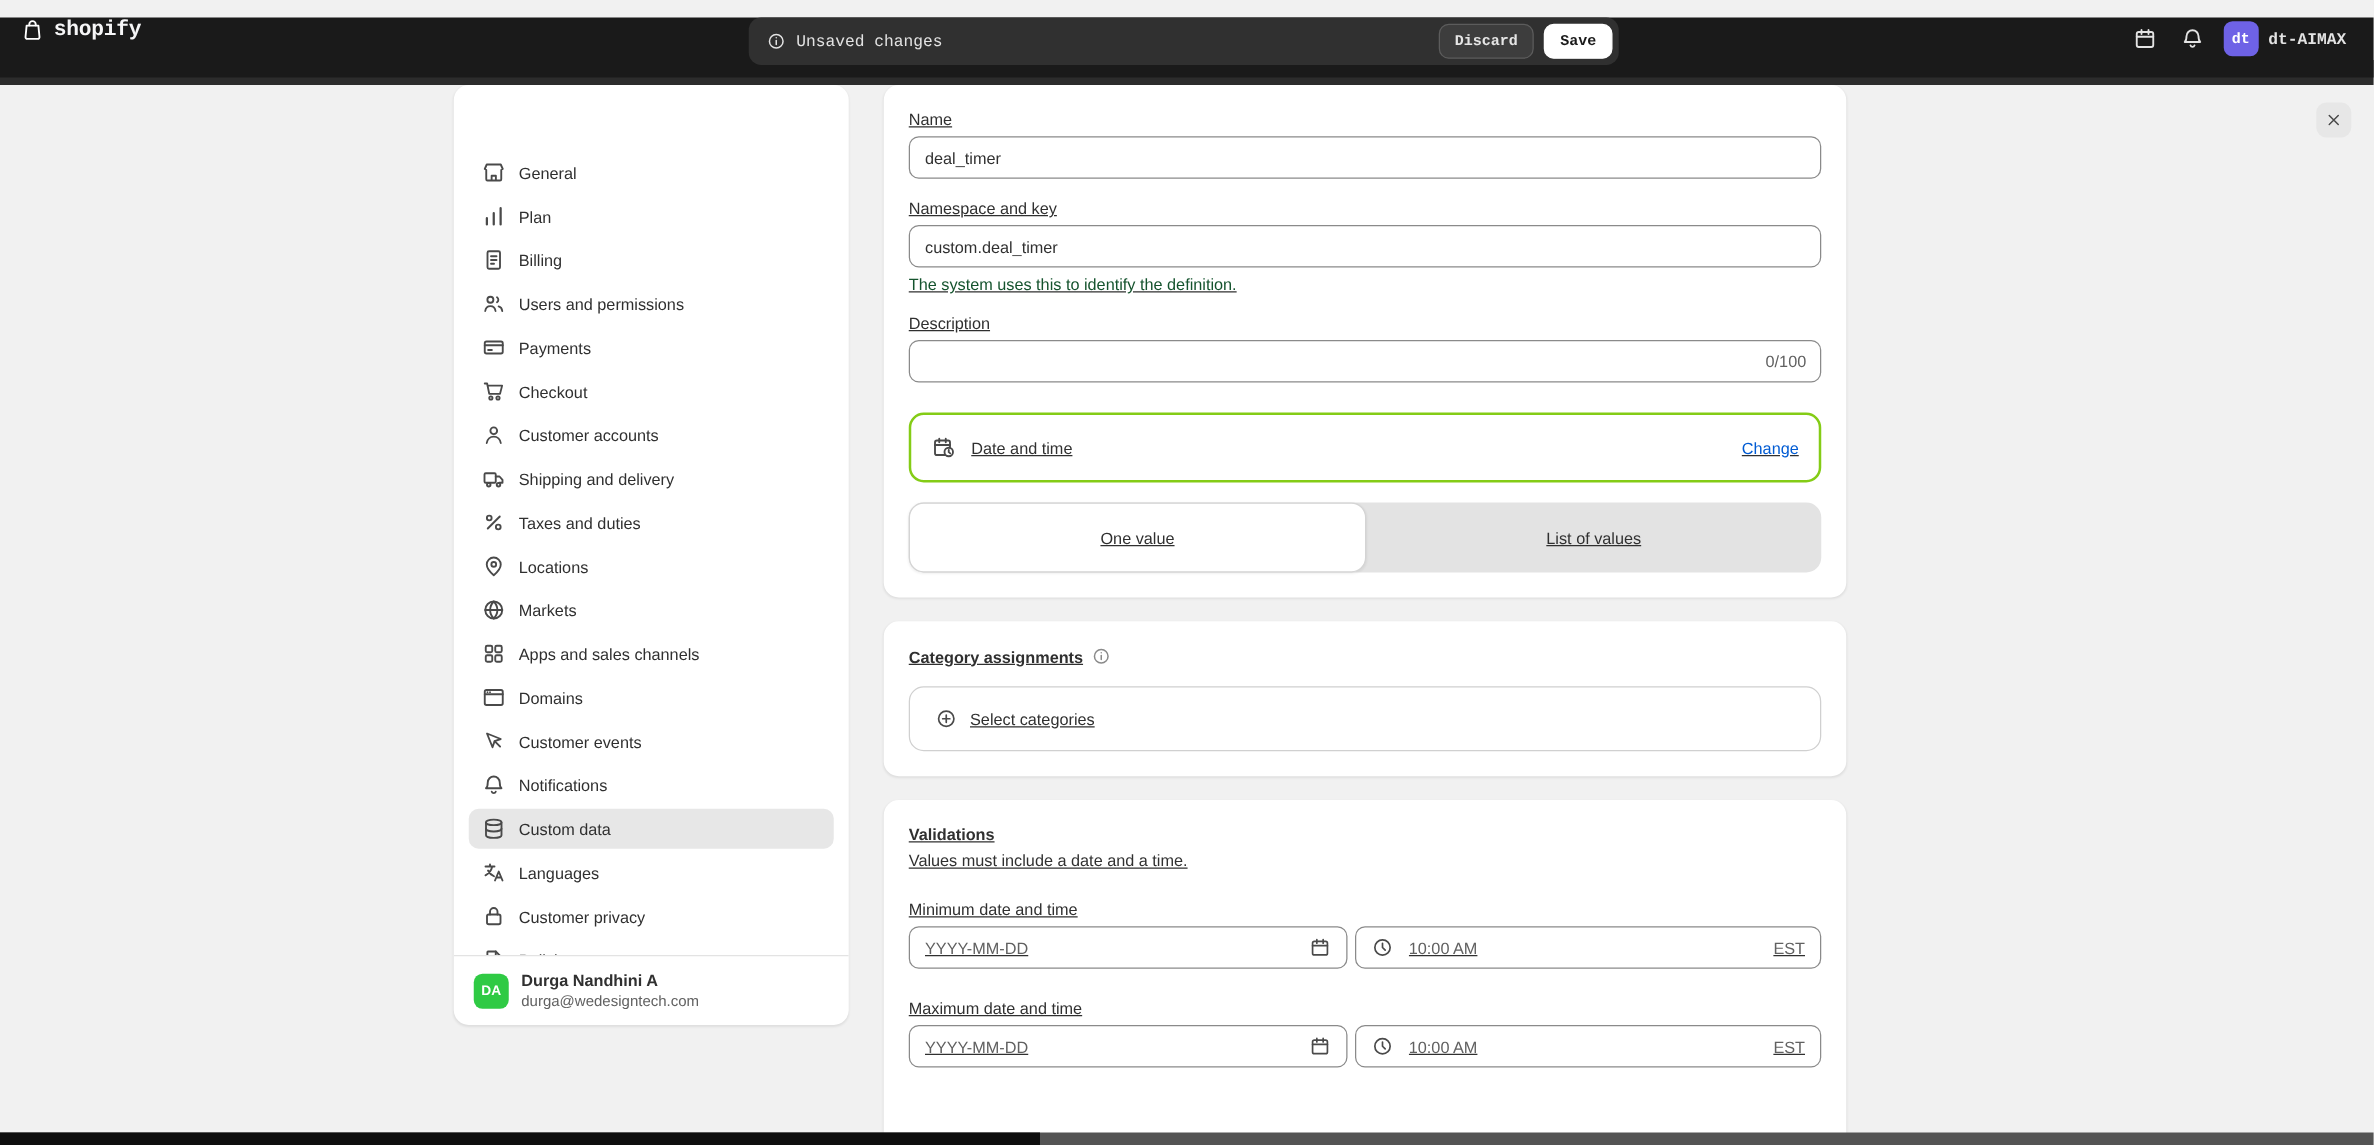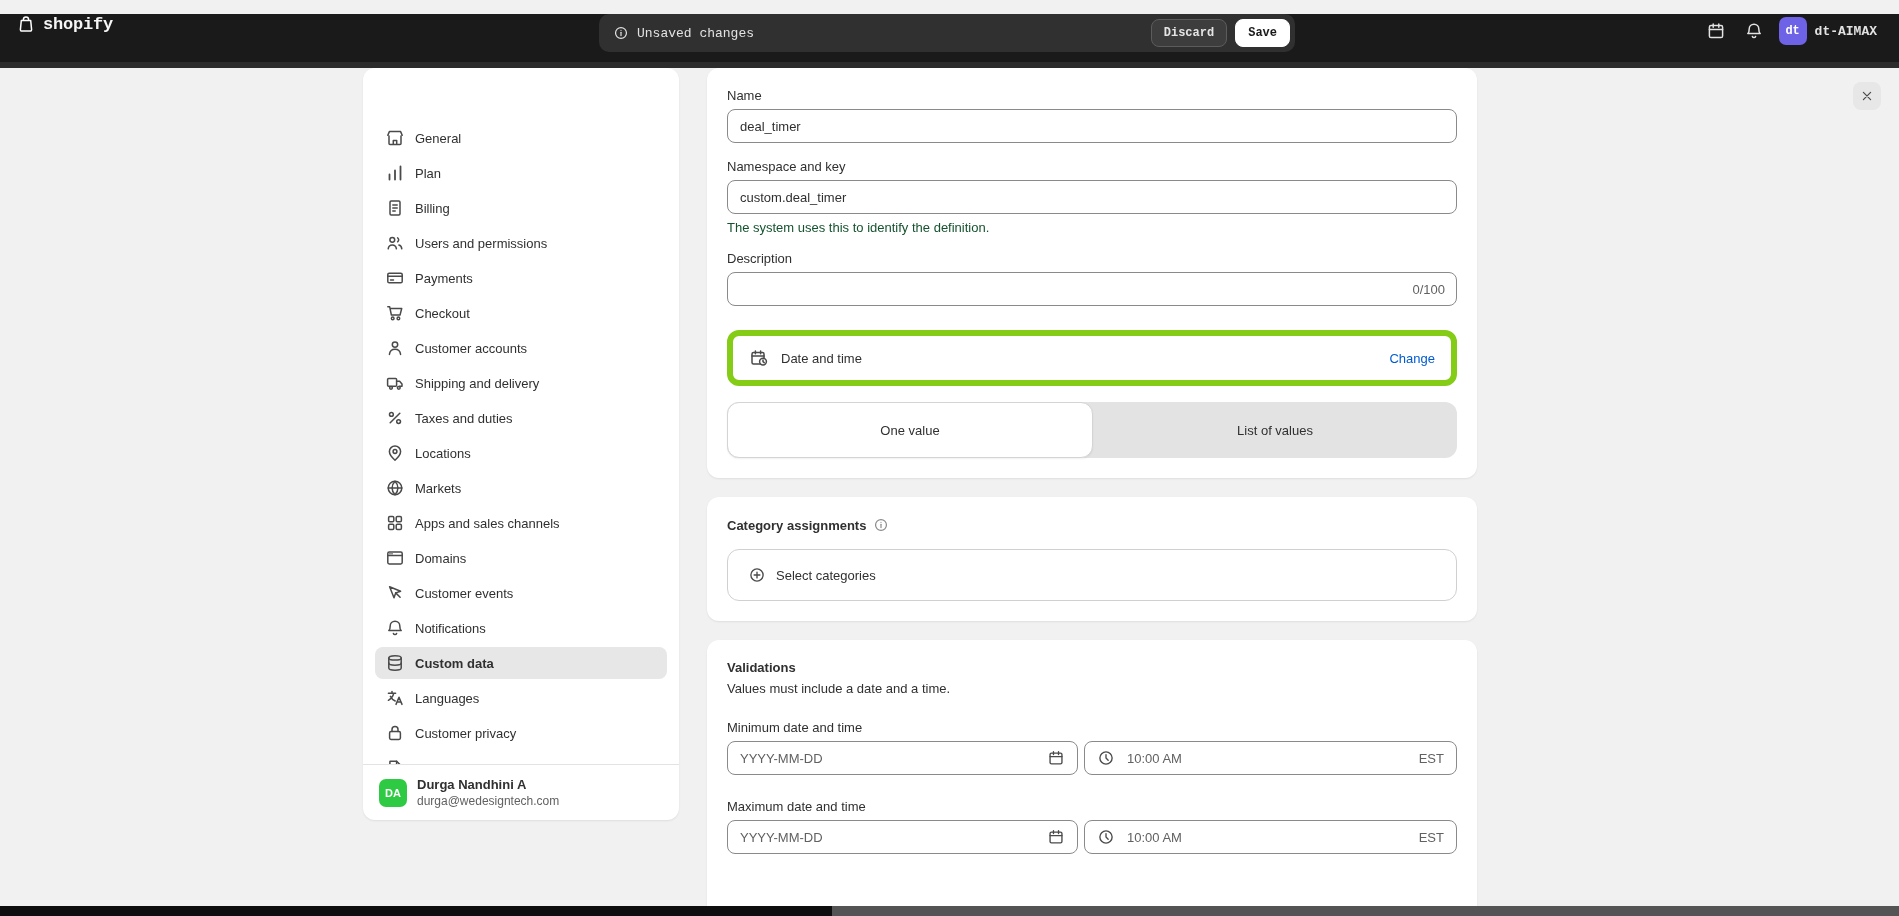--- a/index.html
+++ b/index.html
@@ -65,49 +65,49 @@
   .sidebar {
     position:absolute; left:363px; top:68px; width:316px; height:752px;
     background:#fff; border-radius:12px; box-shadow:0 1px 2px rgba(0,0,0,.08);
     display:flex; flex-direction:column; overflow:hidden;
   }
   .sidebar-list { padding:14px 12px 6px; flex:1; overflow:hidden;margin-top:40px; }
   .s-item {
     display:flex; align-items:center; gap:10px; height:32px; margin-bottom:3px;
     padding:0 10px; border-radius:8px; color:#303030; cursor:pointer; font-weight:450;
   }
-  .s-item.selected { background:var(--selected_item_bg, #e7e7e7); font-weight:700;align-items:center; }
+  .s-item.selected { background:var(--selected_item_bg, #e7e7e7); font-weight:400;align-items:center; }
   .s-ic { color:#4a4a4a; display:flex; }
   .sidebar-footer {
     border-top:1px solid #e3e3e3; padding:12px 16px; display:flex; align-items:center; gap:10px; cursor:pointer;
   }
   .u-avatar {
     width:28px; height:28px; border-radius:7px; background:var(--avatar_green, #2fca44);
     color:#fff; font-size:11px; font-weight:700; display:flex; align-items:center; justify-content:center; flex:0 0 auto;
   }
   .u-name { font-weight:600; font-size:13px; color:#303030; }
   .u-email { font-size:12px; color:#616161; margin-top:2px; }
 
   
   .content { position:absolute; left:707px; top:68px; width:770px; display:flex; flex-direction:column; gap:19px; }
-  .card { background:#fff; border-radius:12px; box-shadow:0 1px 2px rgba(0,0,0,.08); padding:20px; }
+  .card { background:#fff; border-radius:12px; box-shadow:0 1px 2px rgba(0,0,0,.08); padding:20px;text-decoration:underline; }
 
   .field-label { display:block; font-size:13px; color:#303030; margin-bottom:6px; }
   .text-input {
     width:100%; height:34px; border:1px solid #8a8a8a; border-radius:8px;
     padding:0 12px; font-size:13px; color:#303030; font-family:inherit; background:#fff;
   }
   .text-input::placeholder { color:#616161; }
   .field-group { margin-top:16px; }
   .helper { margin-top:6px; color:#14532d; font-size:13px; }
   .desc-wrap { position:relative; }
   .char-counter { position:absolute; right:12px; top:50%; transform:translateY(-50%); color:#616161; font-size:13px; }
 
   .type-box {
-    margin-top:24px; border:6px solid #84cc16; border-radius:12px; height:56px;
+    margin-top:24px; border:2px solid #84cc16; border-radius:12px; height:56px;
     display:flex; align-items:center; padding:0 16px; gap:12px;
   }
   .type-box .t-ic { color:#4a4a4a; display:flex; }
   .type-label { font-size:13px; color:#303030; }
   .change-link { margin-left:auto; color:var(--accent_blue, #005bd3); font-size:13px; text-decoration:none; cursor:pointer; }
 
   .segmented { margin-top:16px; display:flex; background:#e3e3e3; border-radius:12px; height:56px; }
   .seg-option {
     flex:1; display:flex; align-items:center; justify-content:center;
     font-size:13px; font-weight:500; color:#303030; border-radius:12px; cursor:pointer;

